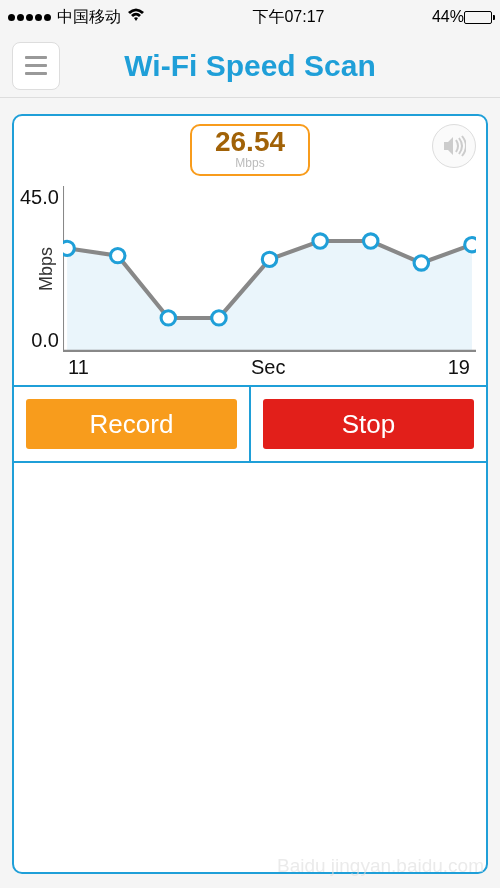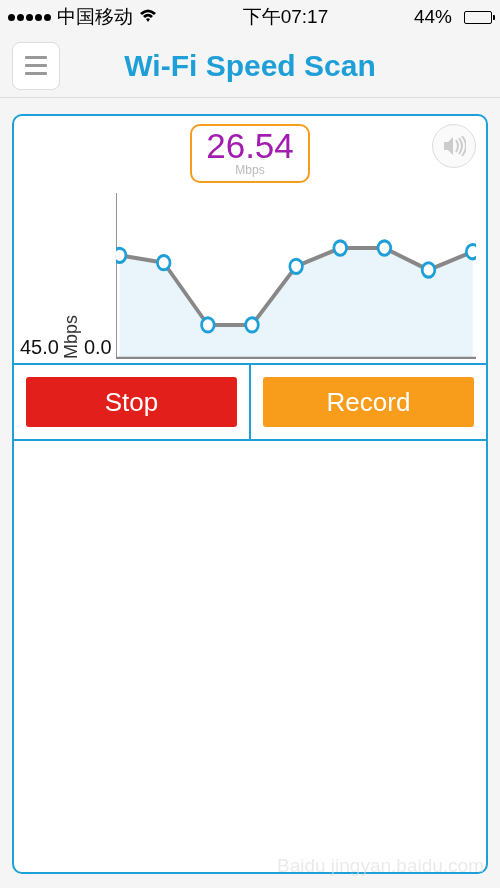--- a/index.html
+++ b/index.html
@@ -10,28 +10,28 @@
   font-family: -apple-system, Helvetica, Arial, sans-serif;
   overflow: hidden;
 }
 .status-bar {
   height: 28px;
   background: #f5f5f5;
   display: flex;
   align-items: center;
   justify-content: space-between;
   padding: 17px 8px;
-  font-size: 19px;
+  font-size: 16px;
   color: #000;
 }
 .status-left { display: flex; align-items: center; gap: 6px; }
 .signal-dots { display: flex; gap: 2px; }
 .signal-dots span { width: 7px; height: 7px; border-radius: 50%; background: #000; display: inline-block; }
 .status-center { font-weight: 500; }
-.status-right { display: flex; align-items: center; gap: 12px; text-align: center; }
+.status-right { display: flex; align-items: center; gap: 0; text-align: center; }
 .battery-icon { width: 28px; height: 13px; border: 1.5px solid #000; border-radius: 2px; position: relative; }
 .battery-icon::after { content: ""; position: absolute; right: -4px; top: 3px; width: 2px; height: 5px; background: #000; border-radius: 0 1px 1px 0; }
 .battery-fill { height: 100%; width: 44%; background: #000; }
 
 .header {
   height: 64px;
   background: #f5f5f5;
   border-bottom: 1px solid #ddd;
   display: flex;
   align-items: center;
@@ -76,21 +76,21 @@
 }
 .speed-badge {
   margin: 0 auto;
   width: 120px;
   text-align: center;
   border: 2px solid #f89c1c;
   border-radius: 10px;
   padding: 2px 0 4px 0;
   background: #fff;
 }
-.speed-value { color: #a21caf; font-size: 35px; font-weight: 400; line-height: 1; }
+.speed-value { color: #a16207; font-size: 28px; font-weight: 700; line-height: 1; }
 .speed-unit { color: #bbb; font-size: 12px; }
 .sound-btn {
   position: absolute;
   right: 10px; top: 8px;
   width: 44px; height: 44px;
   border-radius: 50%;
   border: 1px solid #ddd;
   background: #fafafa;
   display: flex; align-items: center; justify-content: center;
   cursor: pointer;
@@ -195,47 +195,52 @@
     </div>
     <div class="sound-btn">
       <svg class="sound-glyph" width="24" height="22" viewBox="0 0 24 22">
         <path d="M2 7 h4 l5 -5 v18 l-5 -5 h-4 z" fill="#ccc"></path>
         <path d="M14 5 q4 6 0 12 M17 3 q6 8 0 16 M20 1 q8 10 0 20" stroke="#ccc" stroke-width="2" fill="none"></path>
       </svg>
     </div>
   </div>
 
   <div class="chart-area">
-    <div style="display:flex;flex-direction:row;justify-content:space-between;align-items:flex-end;padding:4px 4px 4px 0;font-size:20px;color:#111;">
+    <div style="display:flex;flex-direction:column;justify-content:space-between;align-items:flex-end;padding:4px 4px 4px 0;font-size:20px;color:#111;">
       <span>45.0</span>
       <span class="ylabel">Mbps</span>
       <span>0.0</span>
     </div>
     <svg class="chart-svg" id="chart-svg" viewBox="0 0 400 170" preserveAspectRatio="none">
         <path d="M4,165 L4,64.82222222222222 L53,71.97777777777779 L102,132.8 L151,132.8 L200,75.55555555555556 L249,57.66666666666667 L298,57.66666666666667 L347,79.13333333333334 L396,61.24444444444444 L396,165 Z" fill="#eaf5fb"></path>
       <line x1="0" y1="165" x2="400" y2="165" stroke="#888" stroke-width="2"></line>
       <line x1="0" y1="4" x2="0" y2="165" stroke="#888" stroke-width="2"></line>
     <path d="M4,64.82222222222222 L53,71.97777777777779 L102,132.8 L151,132.8 L200,75.55555555555556 L249,57.66666666666667 L298,57.66666666666667 L347,79.13333333333334 L396,61.24444444444444" stroke="#888" stroke-width="4" fill="none"></path>
         <circle cx="4" cy="64.82222222222222" r="7" fill="#fff" stroke="#1f9fd8" stroke-width="3"></circle>
         <circle cx="53" cy="71.97777777777779" r="7" fill="#fff" stroke="#1f9fd8" stroke-width="3"></circle>
         <circle cx="102" cy="132.8" r="7" fill="#fff" stroke="#1f9fd8" stroke-width="3"></circle>
         <circle cx="151" cy="132.8" r="7" fill="#fff" stroke="#1f9fd8" stroke-width="3"></circle>
         <circle cx="200" cy="75.55555555555556" r="7" fill="#fff" stroke="#1f9fd8" stroke-width="3"></circle>
         <circle cx="249" cy="57.66666666666667" r="7" fill="#fff" stroke="#1f9fd8" stroke-width="3"></circle>
         <circle cx="298" cy="57.66666666666667" r="7" fill="#fff" stroke="#1f9fd8" stroke-width="3"></circle>
         <circle cx="347" cy="79.13333333333334" r="7" fill="#fff" stroke="#1f9fd8" stroke-width="3"></circle>
         <circle cx="396" cy="61.24444444444444" r="7" fill="#fff" stroke="#1f9fd8" stroke-width="3"></circle>
       </svg>
   </div>
+  <div class="xaxis-row">
+    <span>11</span>
+    <span class="xlabel-center">Sec</span>
+    <span>19</span>
+  </div>
 
   <div class="btn-row">
     <div style="flex:1;display:flex;">
+      <div class="action-btn" style="background:#f89c1c">Record</div>
+    </div>
+    <div style="flex:1;display:flex;">
       <div class="action-btn" style="background:#e21f1a">Stop</div>
-    </div>
-    <div style="flex:1;display:flex;">
-      <div class="action-btn" style="background:#f89c1c">Record</div>
     </div>
   </div>
 
   <div class="bottom-space"></div>
 </div>
 
 <div class="watermark">Baidu jingyan.baidu.com</div>
 
 </body></html>

